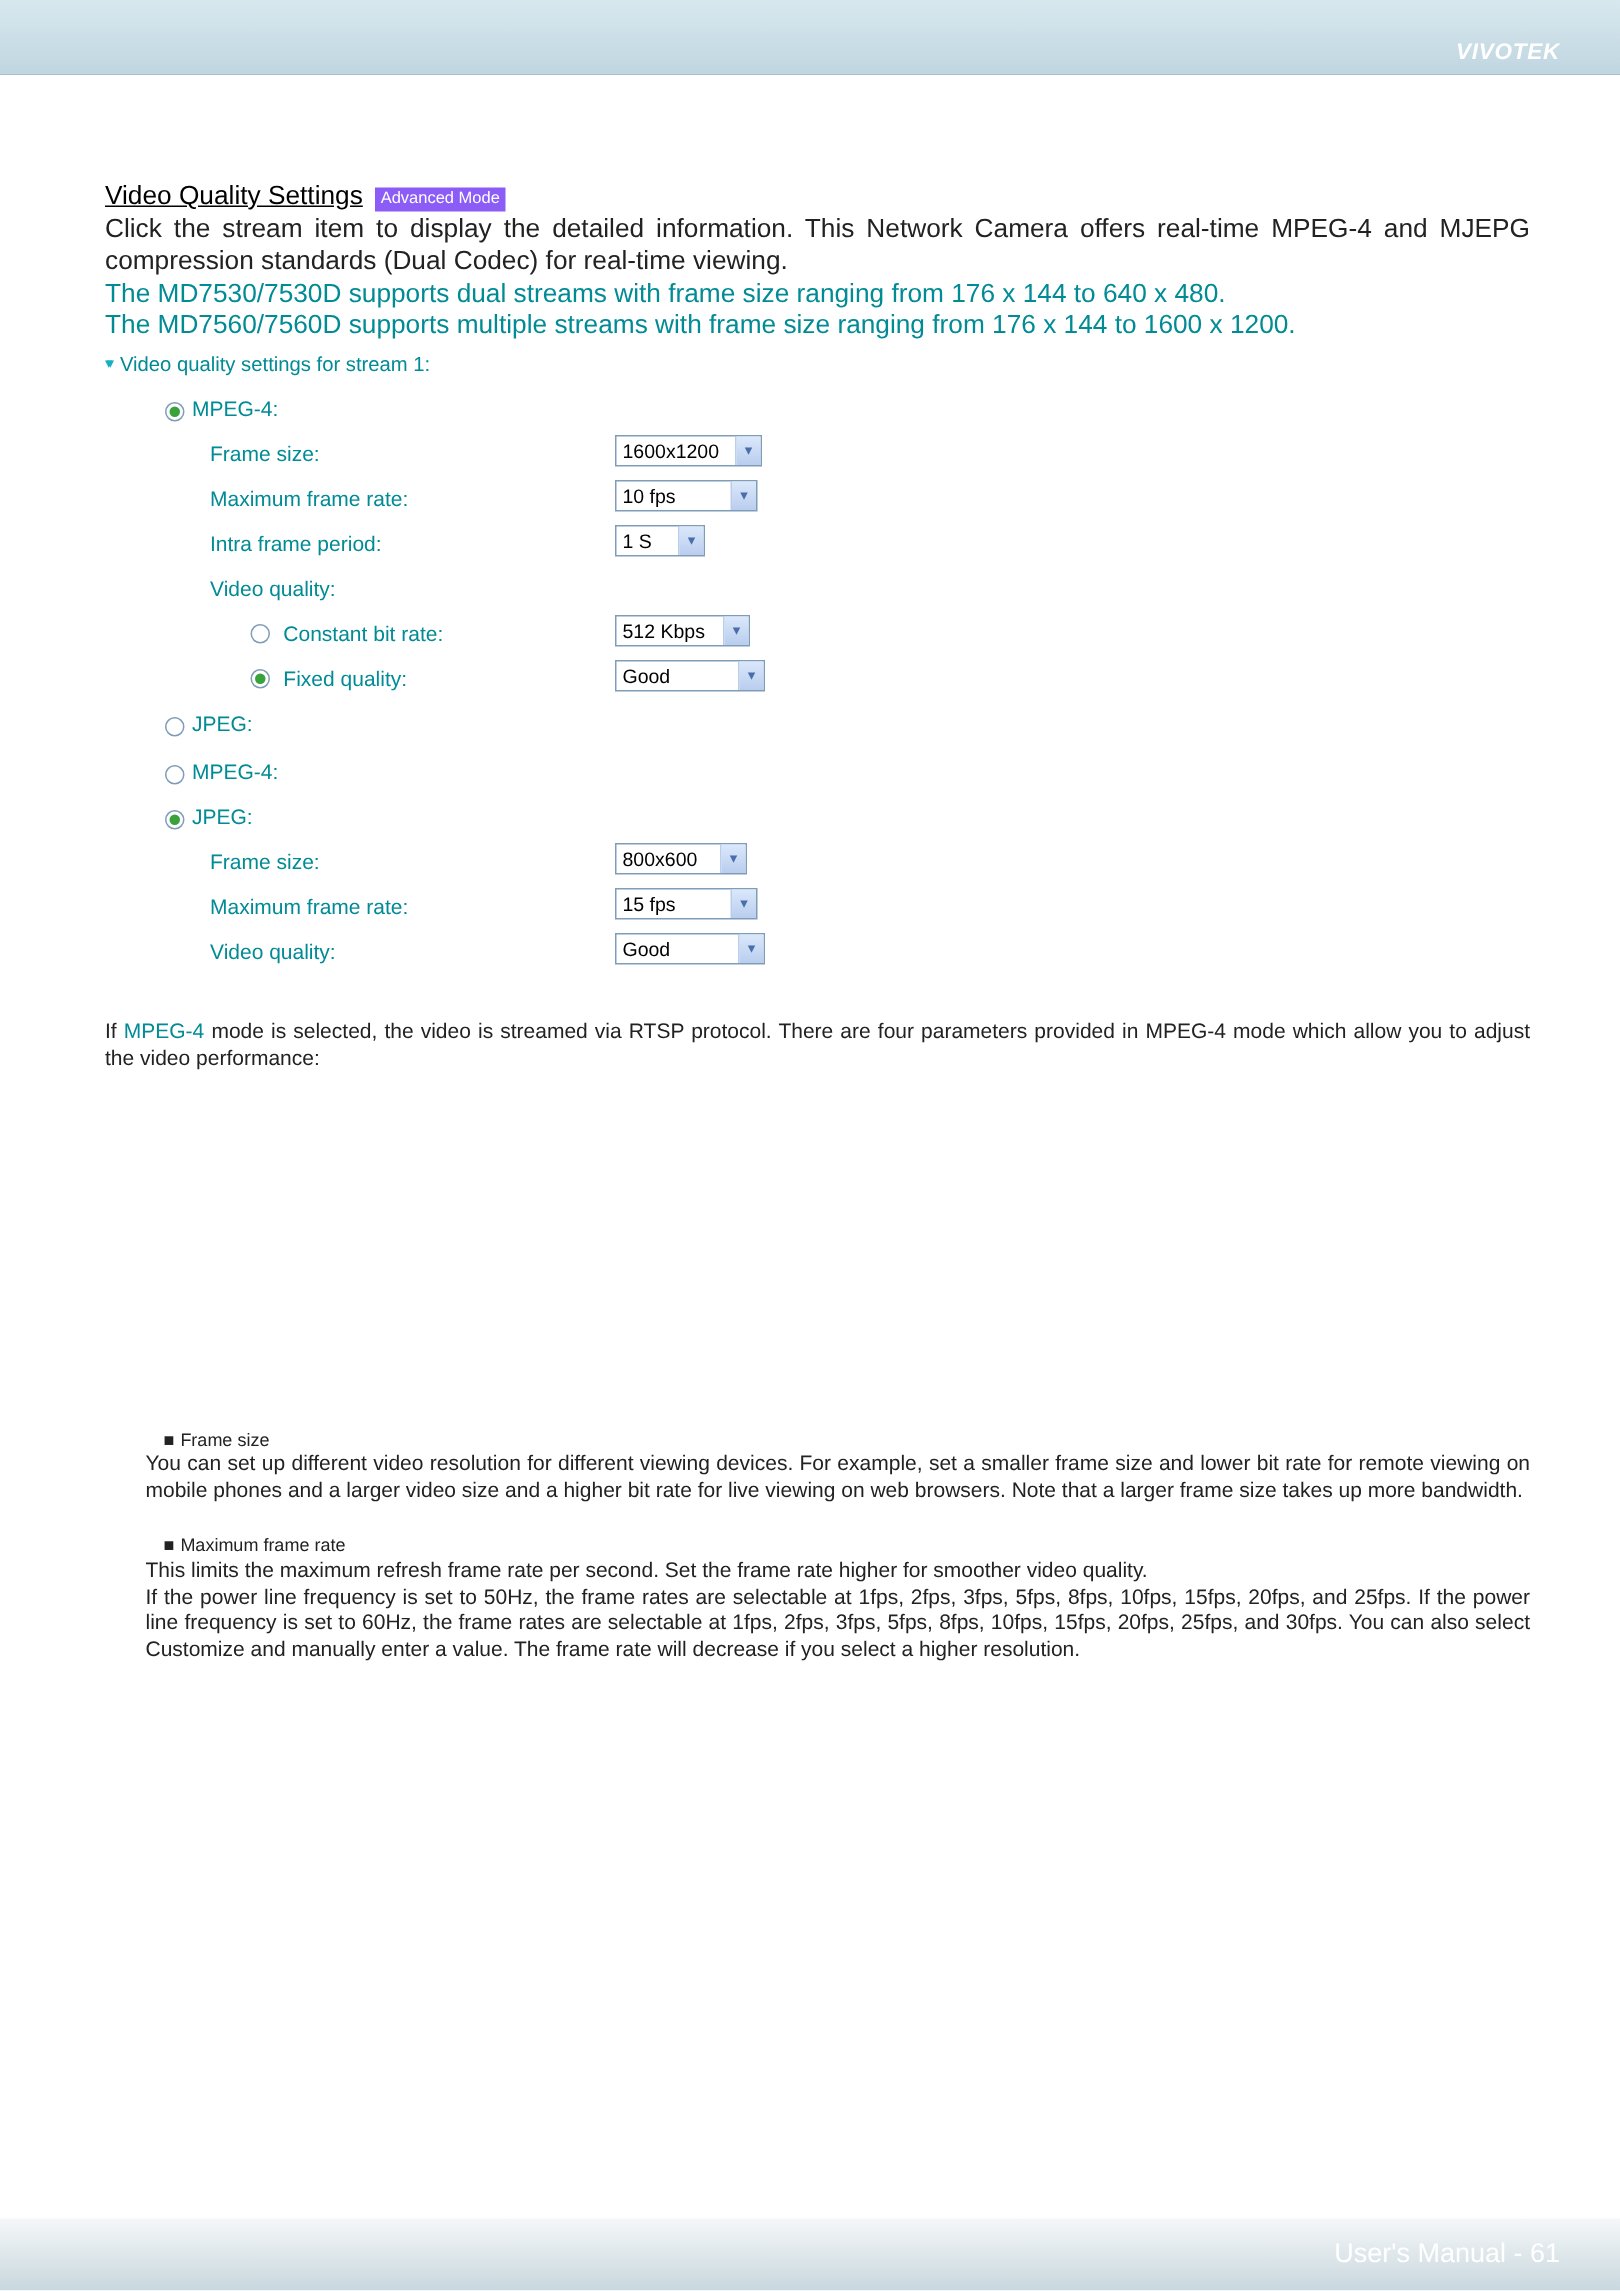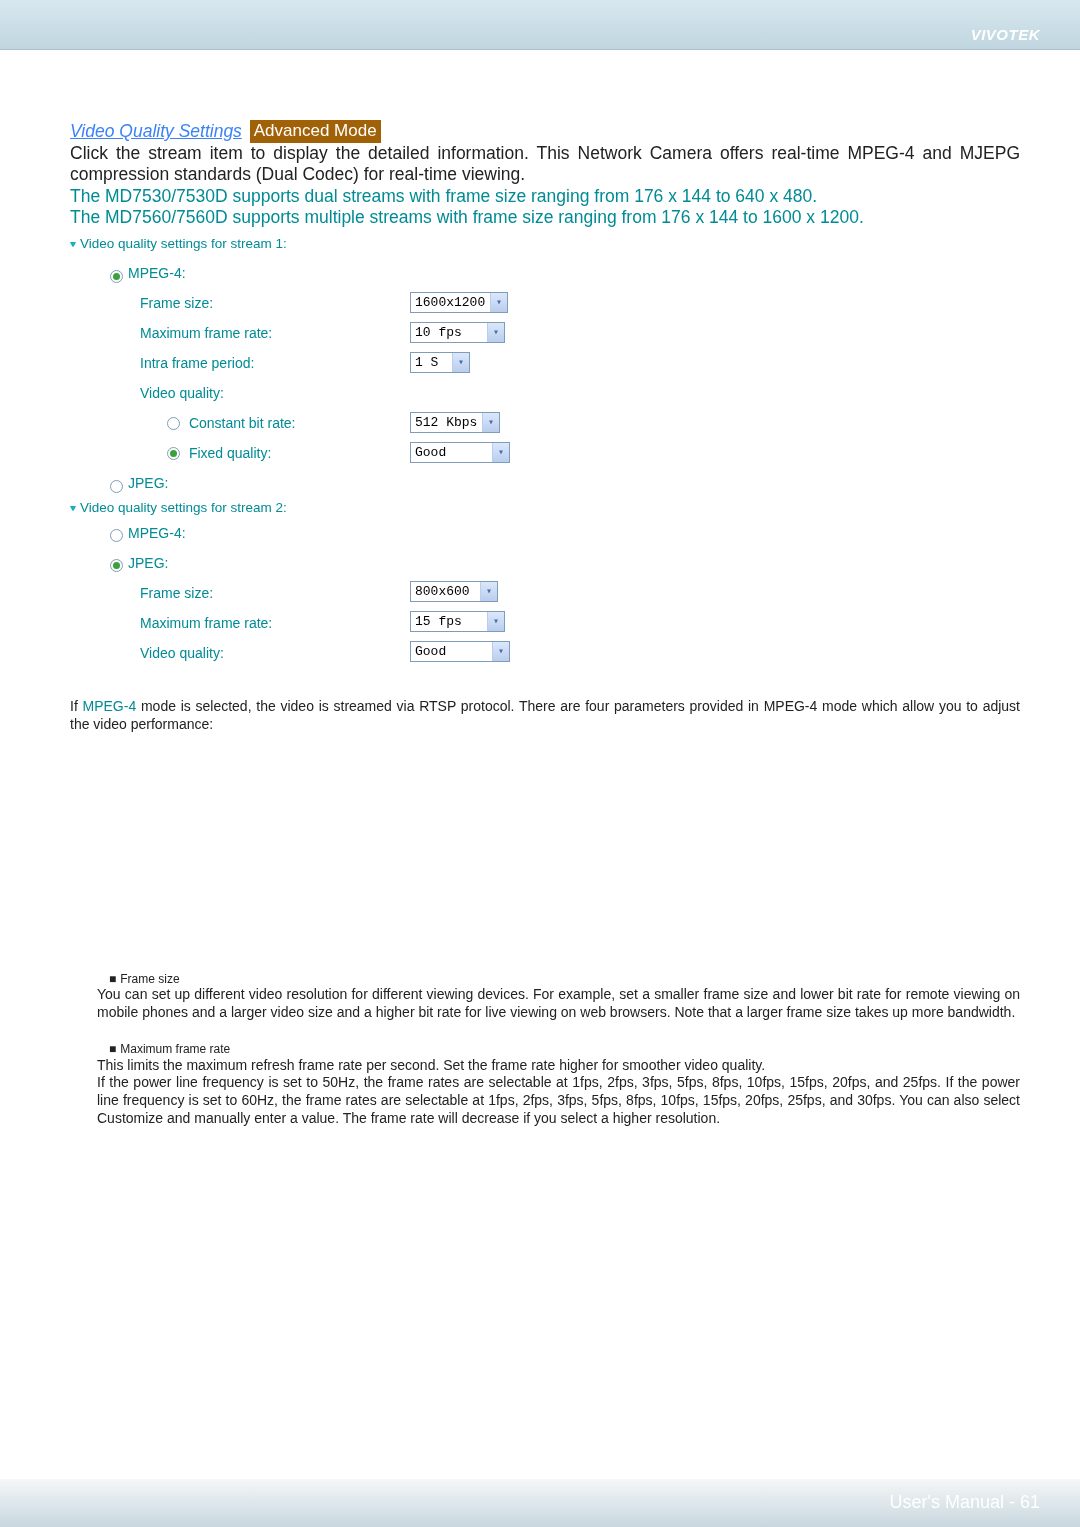--- a/index.html
+++ b/index.html
@@ -25,29 +25,28 @@
     font-weight: bold;
     font-size: 15px;
     letter-spacing: 0.5px;
   }
   .page {
     padding: 70px 60px 0 70px;
     font-size: 17.5px;
     line-height: 1.23;
   }
   .link {
-    color: #3b82f6;
+    color: #000000;
     text-decoration: underline;
-    font-style: italic;
   }
   .badge {
     display: inline-block;
-    background: #a16207;
+    background: #8b5cf6;
     color: #fff;
-    font-size: 17px;
+    font-size: 11px;
     padding: 1px 4px;
     margin-left: 3px;
     vertical-align: 1px;
   }
   .intro { text-align: justify; }
   .cyan { color: #008b95; margin-top: 18px; }
   .form-area {
     font-size: 14px;
     color: #008b95;
     margin-top: 6px;
@@ -69,21 +68,20 @@
   .sel {
     display:inline-block;
     border:1px solid #7f9db9;
     background:#fff;
     height:21px;
     line-height:19px;
     font-size:13px;
     color:#000;
     padding:0 0 0 4px;
     position:relative;
-    font-family:Liberation Mono, monospace;
   }
   .sel .drop {
     display:inline-block;
     width:17px; height:19px;
     background:linear-gradient(#dbe8fb,#b9cdee);
     border-left:1px solid #b9cdee;
     color:#4a6ea9;
     text-align:center;
     font-size:10px;
     line-height:19px;
@@ -193,24 +191,20 @@
       </span>
     </div>
 
     <div class="row indent1">
       <span class="radio"></span>
       <span>JPEG:</span>
     </div>
   </div>
 
   <div class="form-area">
-    <div>
-      <span class="arrows">▾▾</span>
-      <span class="stream-title">Video quality settings for stream 2:</span>
-    </div>
 
     <div class="row indent1" style="height:26px">
       <span class="radio"></span>
       <span>MPEG-4:</span>
     </div>
 
     <div class="row indent1">
       <span class="radio checked"></span>
       <span>JPEG:</span>
     </div>

